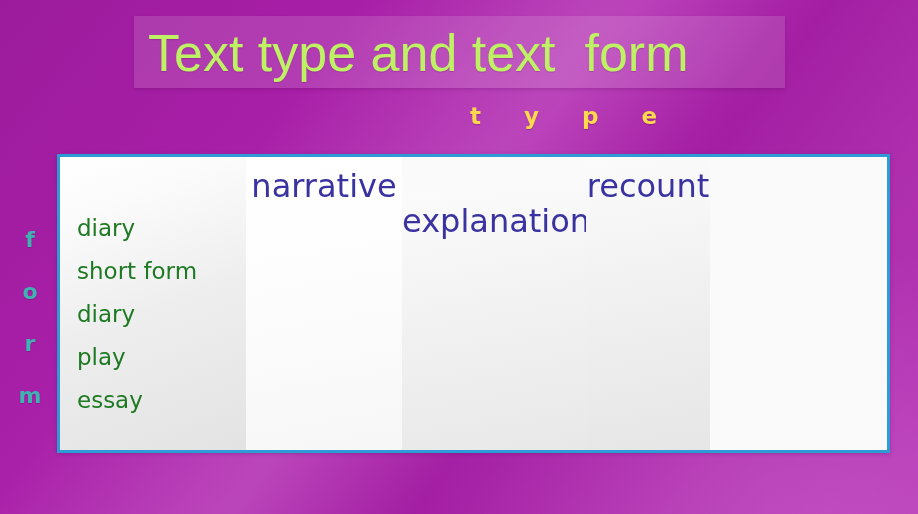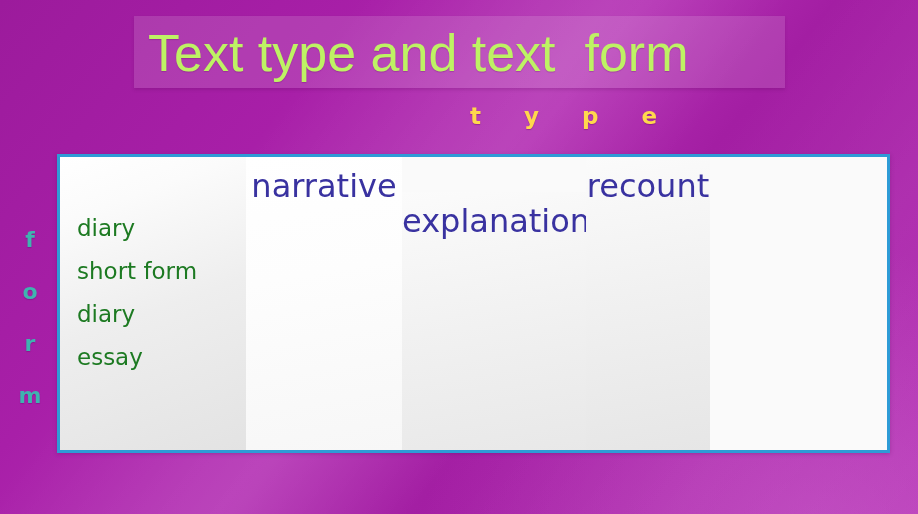--- a/index.html
+++ b/index.html
@@ -215,20 +215,21 @@
   </div>
 
   <div id="grid">
 
     <div class="col col-form">
       <div class="col-head"></div>
       <ul class="form-list">
         <li>diary</li>
         <li>short form</li>
         <li>diary</li>
+        <li>play</li>
         <li>essay</li>
       </ul>
     </div>
 
     <div class="col col-type col-w1">
       <div class="col-head">narrative</div>
     </div>
 
     <div class="col col-type shaded col-w2">
       <div class="col-head">explanation</div>

